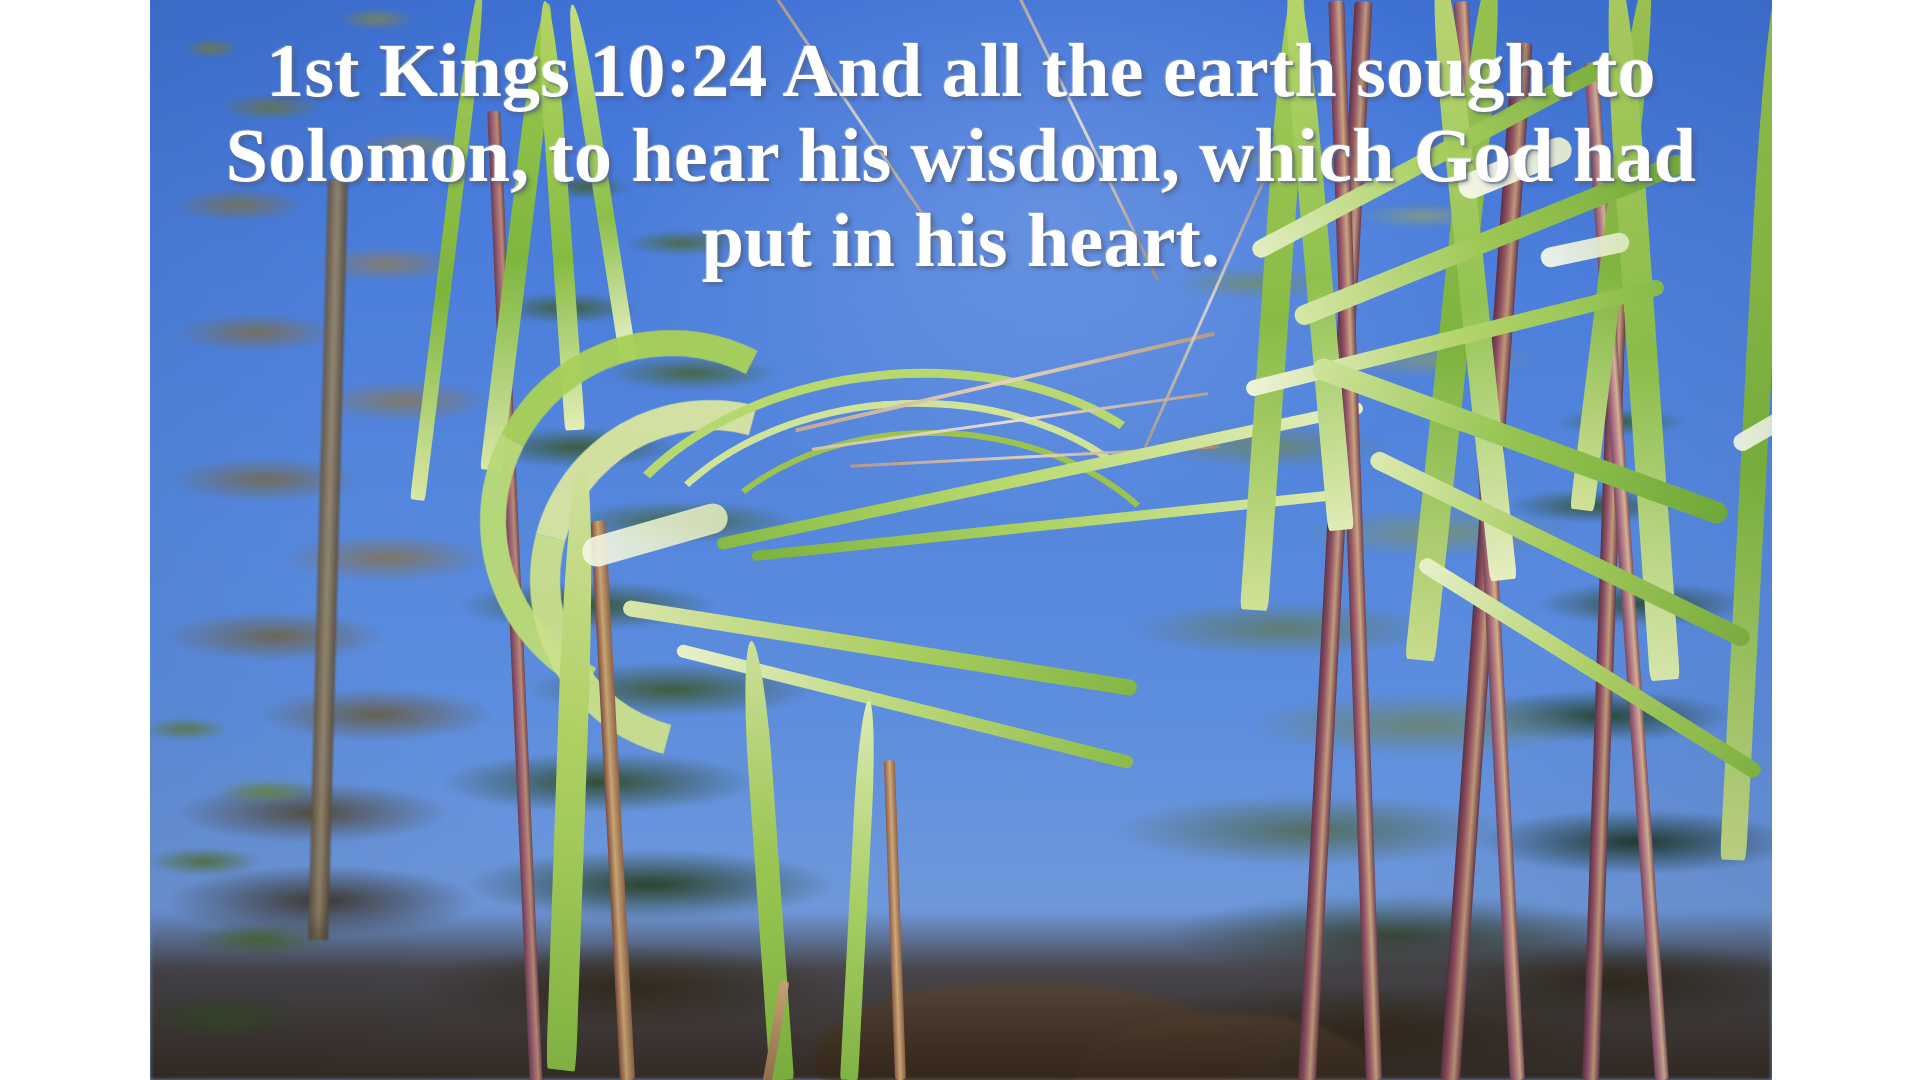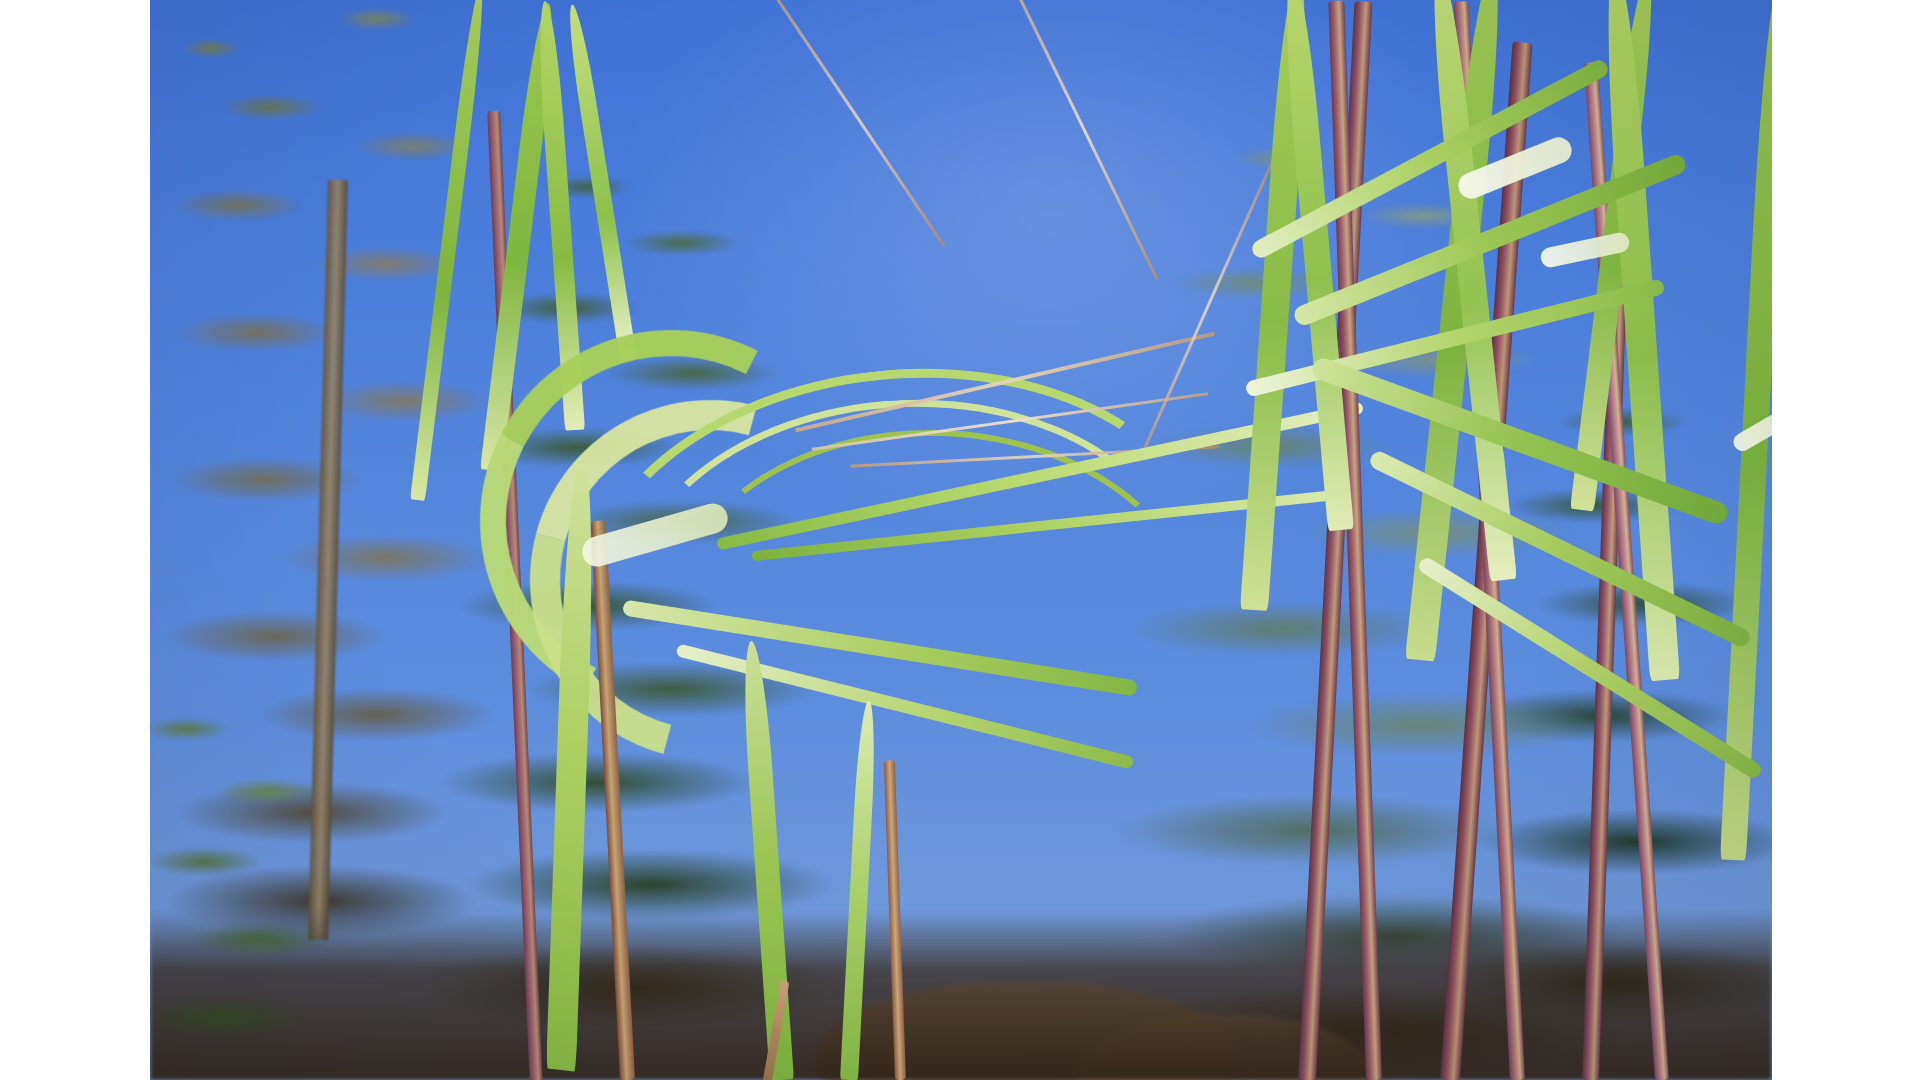--- a/index.html
+++ b/index.html
@@ -429,14 +429,15 @@
                   transform: rotate(10deg); border-radius:4px; filter: blur(0.4px);"></div>
     </div>
 
     <div style="position:absolute; inset:0; pointer-events:none;
                 background: radial-gradient(ellipse at 50% 42%, rgba(0,0,0,0) 55%, rgba(0,0,0,0.10) 100%);"></div>
   </div>
 
   <div class="margin-left"></div>
   <div class="margin-right"></div>
 
+  <div id="verse">1st Kings 10:24 And all the earth sought to Solomon, to hear his wisdom, which God had put in his heart.</div>
 
 </div>
 
 </body></html>

